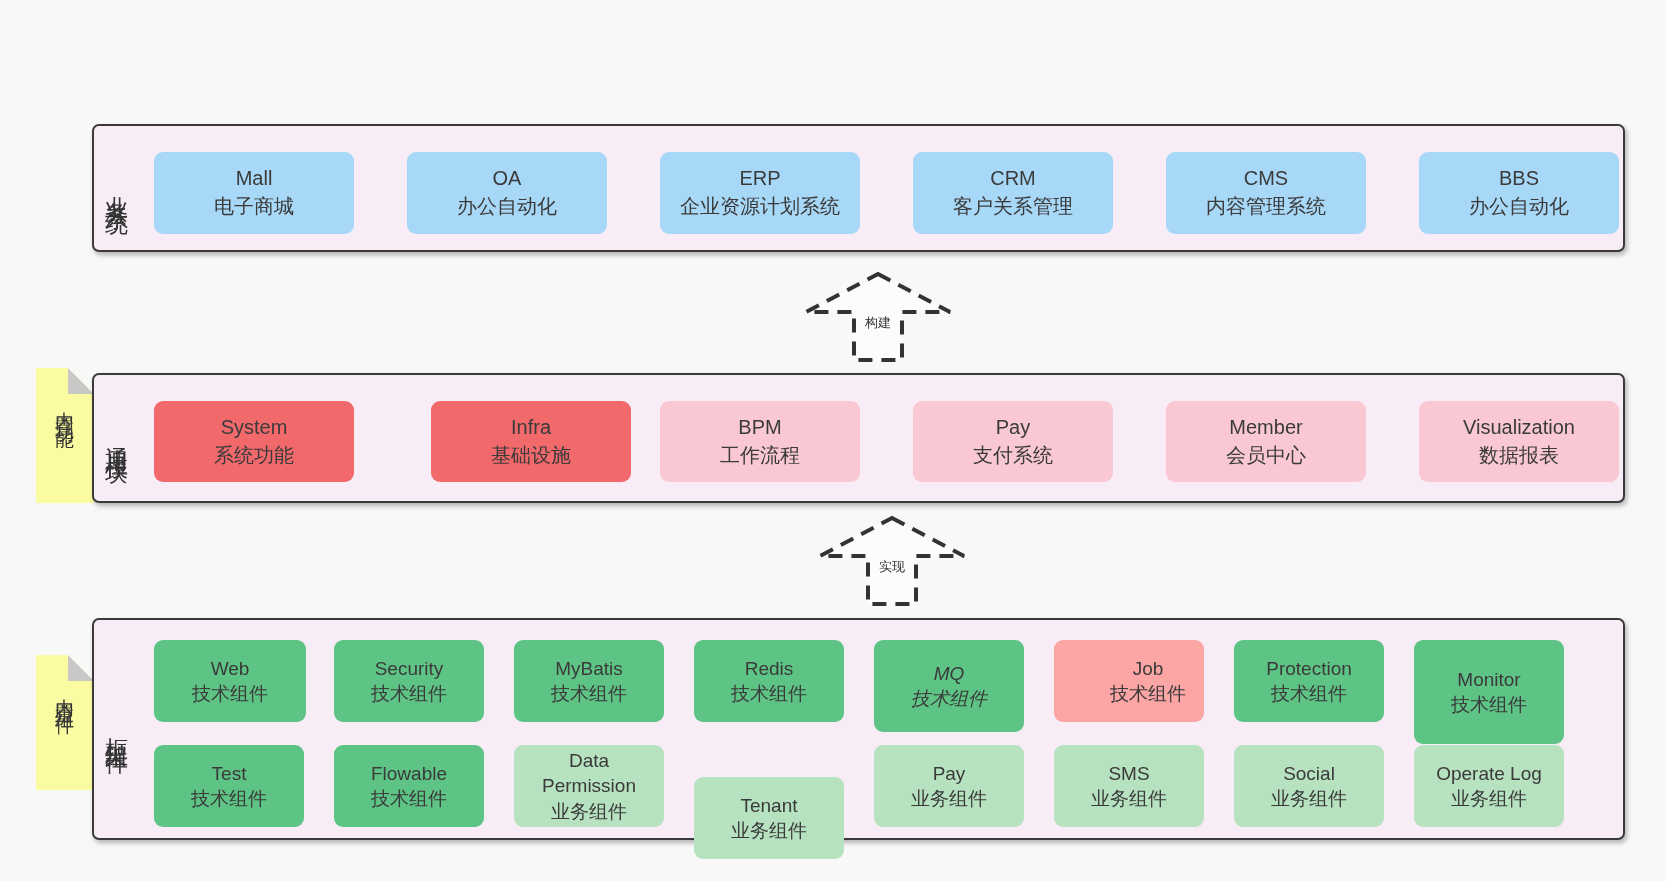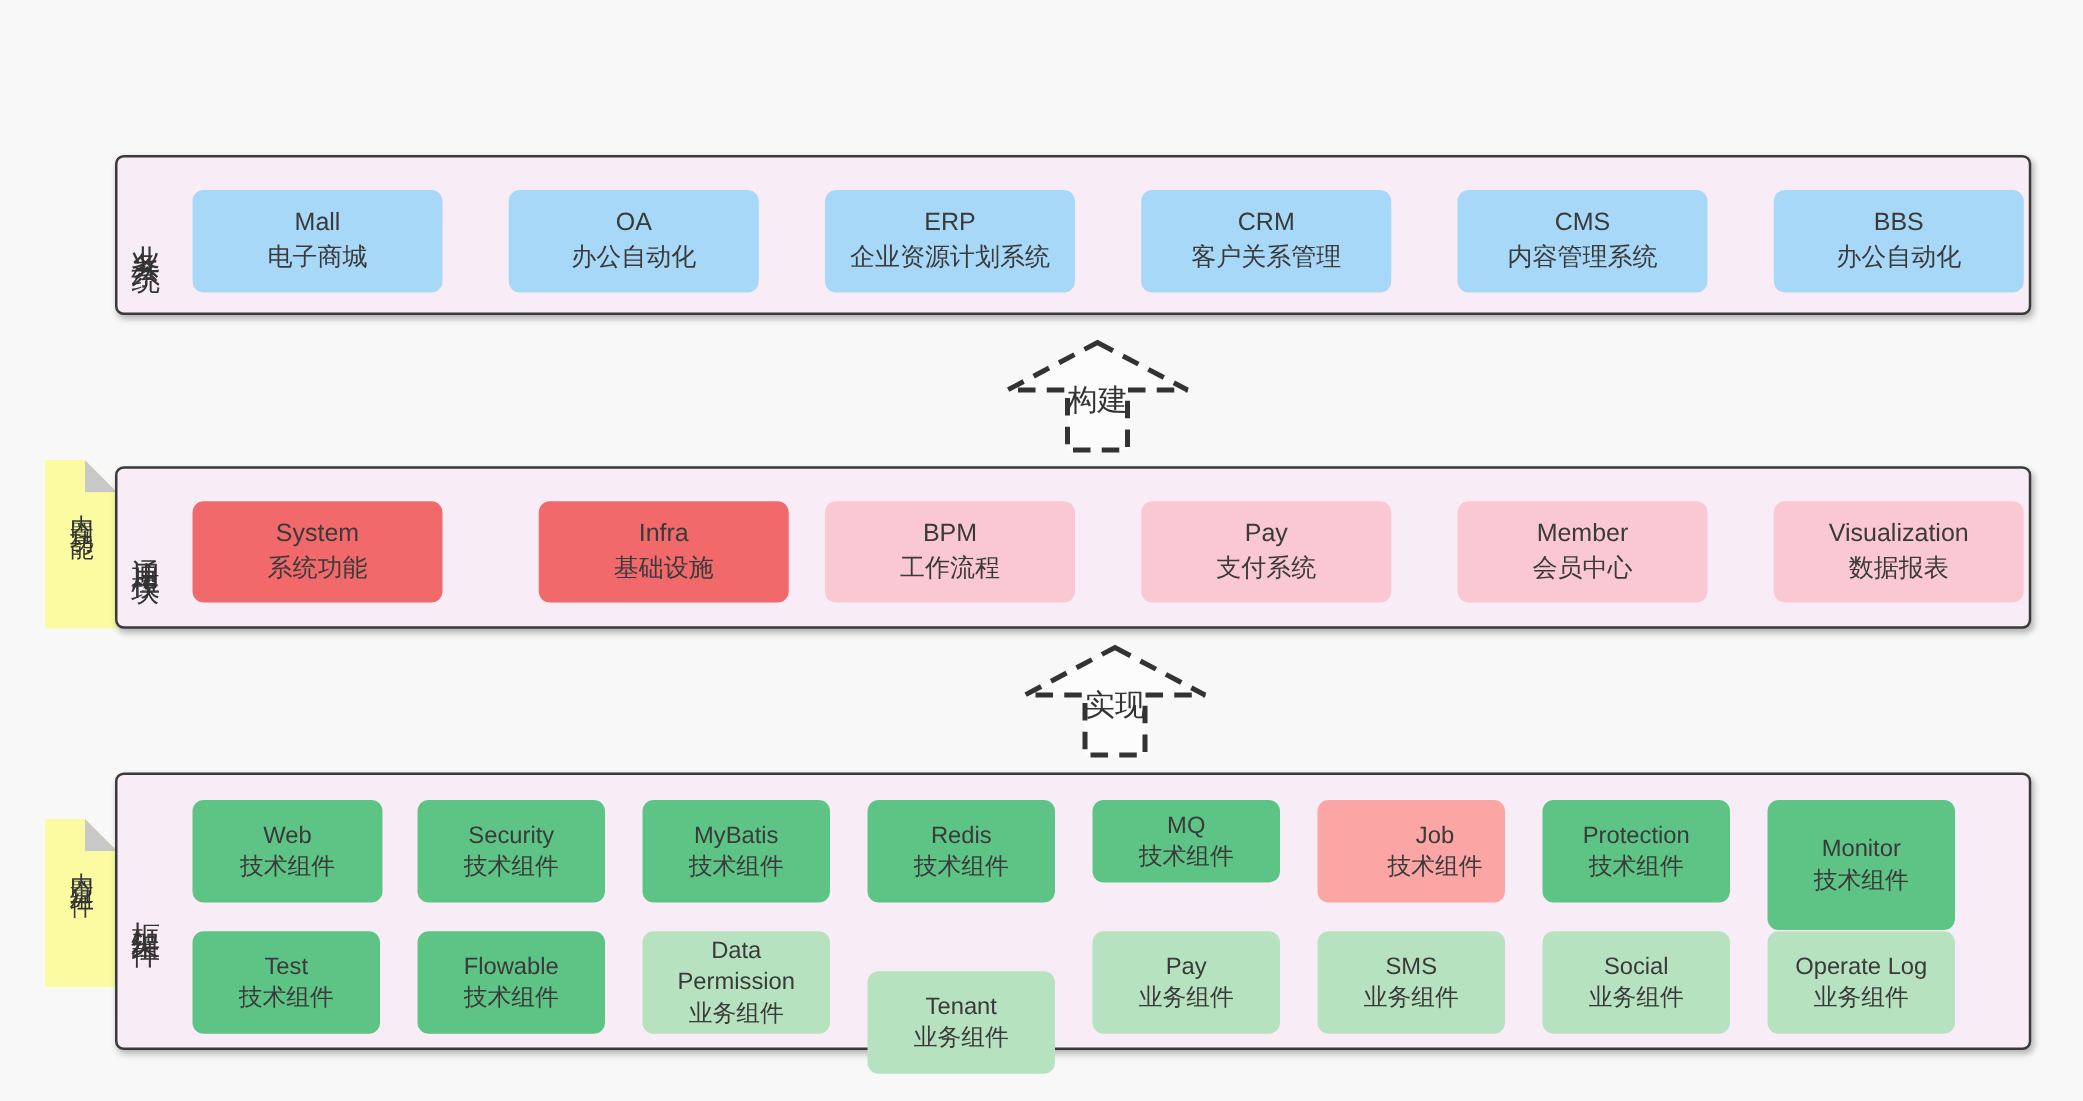--- a/index.html
+++ b/index.html
@@ -61,22 +61,22 @@
   .sticky .stext{
     writing-mode:vertical-rl;text-orientation:upright;
     font-size:19px;letter-spacing:6px;line-height:1;
     margin-top:28px;color:#333;
   }
 
   
   .arrow{position:absolute;width:160px;height:100px;z-index:2;}
   .arrow svg{position:absolute;left:0;top:0;}
   .arrow .alabel{
-    position:absolute;left:0;top:36px;width:160px;
-    text-align:center;font-size:24px;color:#333;
+    position:absolute;left:0;top:46px;width:160px;
+    text-align:center;font-size:13px;color:#333;
   }
 </style>
 </head>
 <body>
 
 <div class="stage" id="stage">
     <div class="sticky" style="top: 368px;">
       <div class="fold"></div>
       <span class="stext">内置功能</span>
     </div>
@@ -155,21 +155,21 @@
         <span class="bdesc">技术组件</span>
       </div>
       <div class="box" style="left: 420px; top: 20px; width: 150px; height: 82px; background: rgb(94, 196, 133);">
         <span class="bname">MyBatis</span>
         <span class="bdesc">技术组件</span>
       </div>
       <div class="box" style="left: 600px; top: 20px; width: 150px; height: 82px; background: rgb(94, 196, 133);">
         <span class="bname">Redis</span>
         <span class="bdesc">技术组件</span>
       </div>
-      <div class="box" style="left: 780px; top: 20px; width: 150px; height: 66px; background: rgb(94, 196, 133);">
+      <div class="box" style="left: 780px; top: 20px; width: 150px; height: 92px; background: rgb(94, 196, 133); font-style: italic;">
         <span class="bname">MQ</span>
         <span class="bdesc">技术组件</span>
       </div>
       <div class="box" style="left: 960px; top: 20px; width: 150px; height: 82px; background: #fca5a5; padding-left: 44px;">
         <span class="bname">Job</span>
         <span class="bdesc">技术组件</span>
       </div>
       <div class="box" style="left: 1140px; top: 20px; width: 150px; height: 82px; background: rgb(94, 196, 133);">
         <span class="bname">Protection</span>
         <span class="bdesc">技术组件</span>

